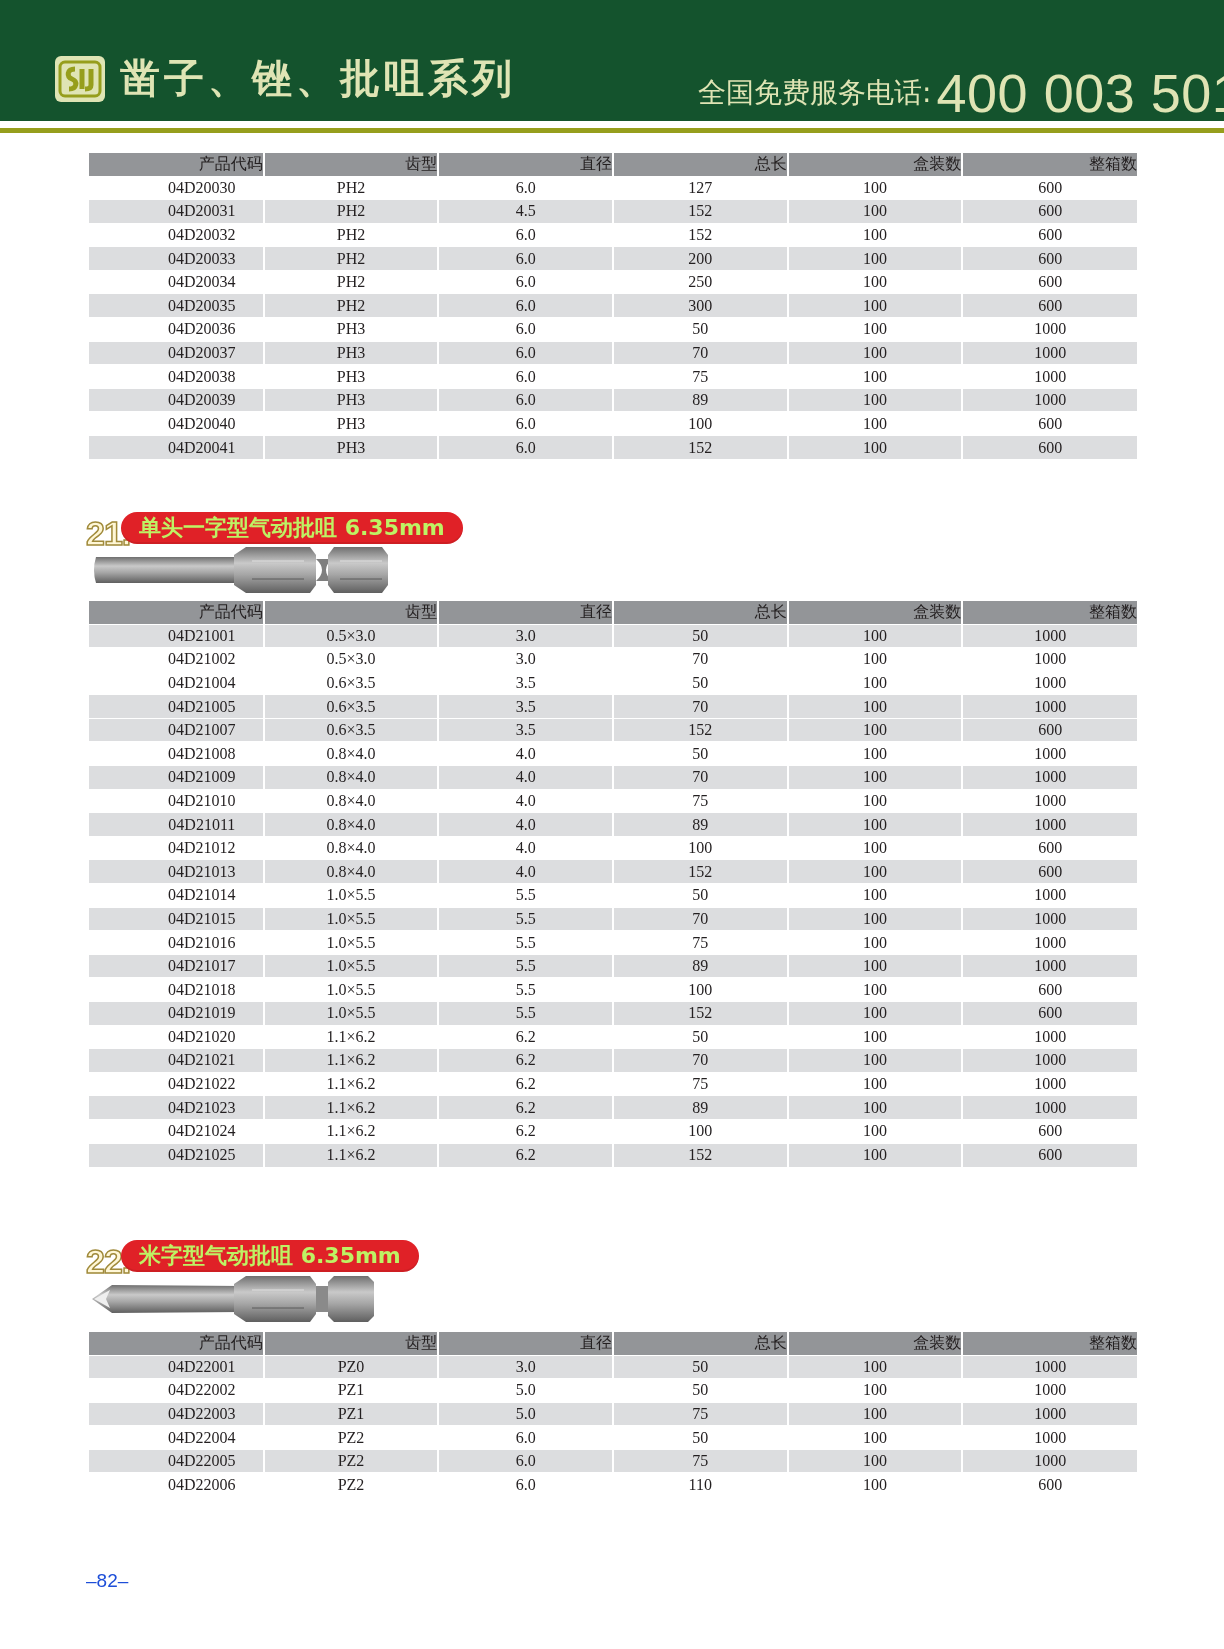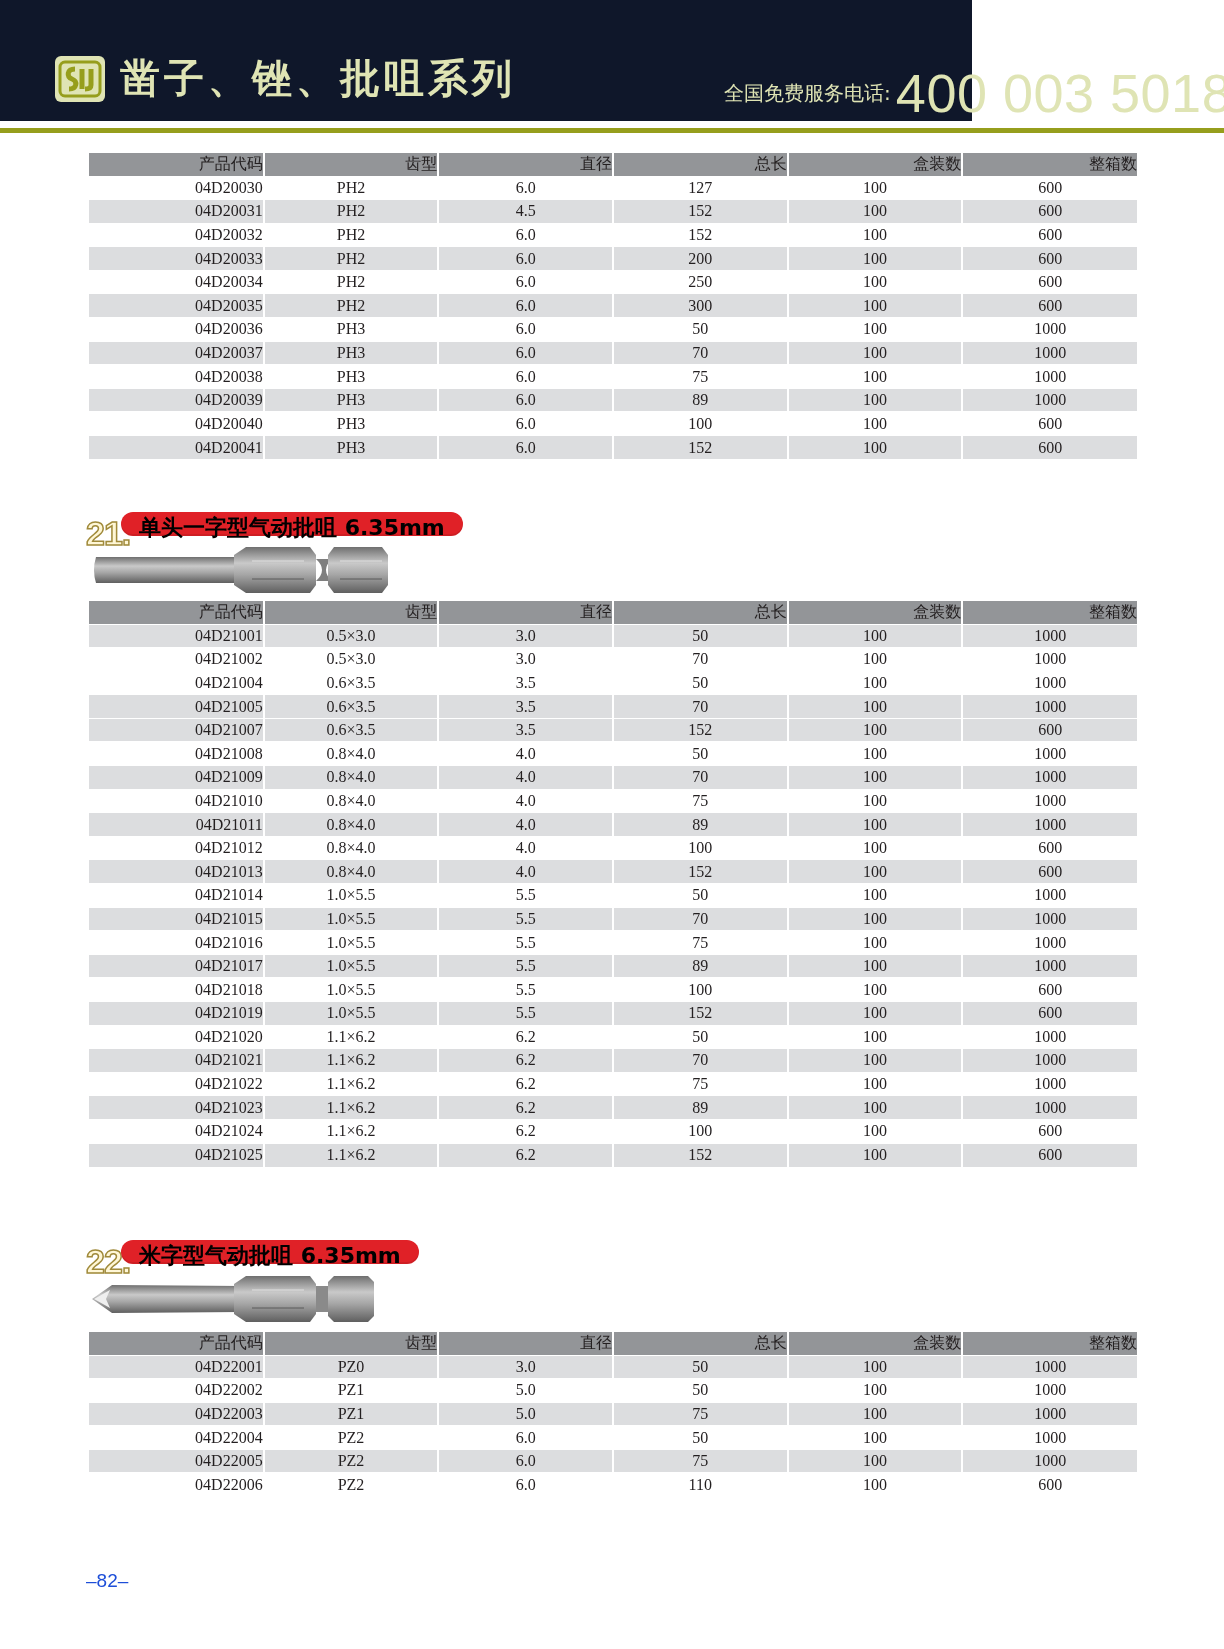--- a/index.html
+++ b/index.html
@@ -1,43 +1,43 @@
 <!DOCTYPE html>
 <html><head>
 <meta charset="utf-8">
 <style>
   * { box-sizing: border-box; margin: 0; padding: 0; }
   html, body { width: 1224px; height: 1649px; background: #ffffff; overflow: hidden; }
   body { position: relative; font-family: "DejaVu Sans", sans-serif; color: #231f20; }
 
   
-  .header { position: absolute; left: 0; top: 0; width: 972px; height: 121px; background: #0f172a; }
+  .header { position: absolute; left: 0; top: 0; width: 1224px; height: 121px; background: #14532d; }
   .header-line { position: absolute; left: 0; top: 128px; width: 1224px; height: 5px; background: #969e1c; }
   .logo { position: absolute; left: 55px; top: 56px; width: 50px; height: 46px; background: #dfe4b4; border-radius: 6px; }
   .logo svg { width: 50px; height: 46px; display: block; }
   .header-title { position: absolute; left: 120px; top: 52px; font-size: 40px; font-weight: bold; color: #dfe4b4; letter-spacing: 4px; line-height: 52px; }
   .hotline { position: absolute; left: 698px; top: 62px; color: #dfe4b4; white-space: nowrap; }
-  .hotline-label { font-size: 20px; vertical-align: middle; margin-left: 26px; }
+  .hotline-label { font-size: 28px; vertical-align: middle; }
   .hotline-number { font-family: "Liberation Sans", sans-serif; font-size: 54px; vertical-align: middle; letter-spacing: 0.5px; }
 
   
   .spec-table { position: absolute; left: 89px; width: 1048px; border-collapse: collapse; table-layout: fixed; }
   .spec-table th { background: #939598; color: #231f20; font-weight: normal; font-size: 16px; height: 23px; border-right: 2px solid #ffffff; text-align: right; padding: 0; line-height: 20px; }
   .spec-table th:last-child { border-right: none; margin-top: 31px; }
   .spec-table td { font-family: "Liberation Serif", serif; font-size: 16px; height: 23.6px; text-align: center; border-right: 2px solid #ffffff; padding: 0; line-height: 20px; color: #231f20; }
   .spec-table td:last-child { border-right: none; }
-  .spec-table td.code { text-align: right; padding-left: 52px; }
+  .spec-table td.code { text-align: center; padding-left: 52px; }
   .spec-table tbody tr { border-top: 1px solid #ffffff; }
   .spec-table tr.shade td { background: #dcdddf; }
   .spec-table col { width: 174.6px; }
 
   
   .section-head { position: absolute; left: 86px; height: 32px; }
   .section-num { position: absolute; left: 0; top: 2px; font-family: "Liberation Sans", sans-serif; font-weight: bold; font-size: 34px; color: #fff7d6; -webkit-text-stroke: 1.5px #a08a3a; letter-spacing: -1px; }
-  .section-pill { position: absolute; left: 35px; top: 0; height: 24px; background: #e02127; border-radius: 16px; color: #000000; font-weight: bold; font-size: 22px; line-height: 32px; padding: 0 18px; white-space: nowrap; box-shadow: inset 0 -2px 0 rgba(0,0,0,0.08); }
+  .section-pill { position: absolute; left: 35px; top: 0; height: 32px; background: #e02127; border-radius: 16px; color: #bef264; font-weight: bold; font-size: 22px; line-height: 32px; padding: 0 18px; white-space: nowrap; box-shadow: inset 0 -2px 0 rgba(0,0,0,0.08); }
   .tool-image { position: absolute; left: 92px; }
   .tool-image svg { display: block; }
 
   .page-number { position: absolute; left: 86px; top: 1570px; font-family: "Liberation Sans", sans-serif; font-size: 19px; color: #1d4ed8; }
 </style>
 </head>
 <body>
 
 <div class="header">
   <div class="logo">

